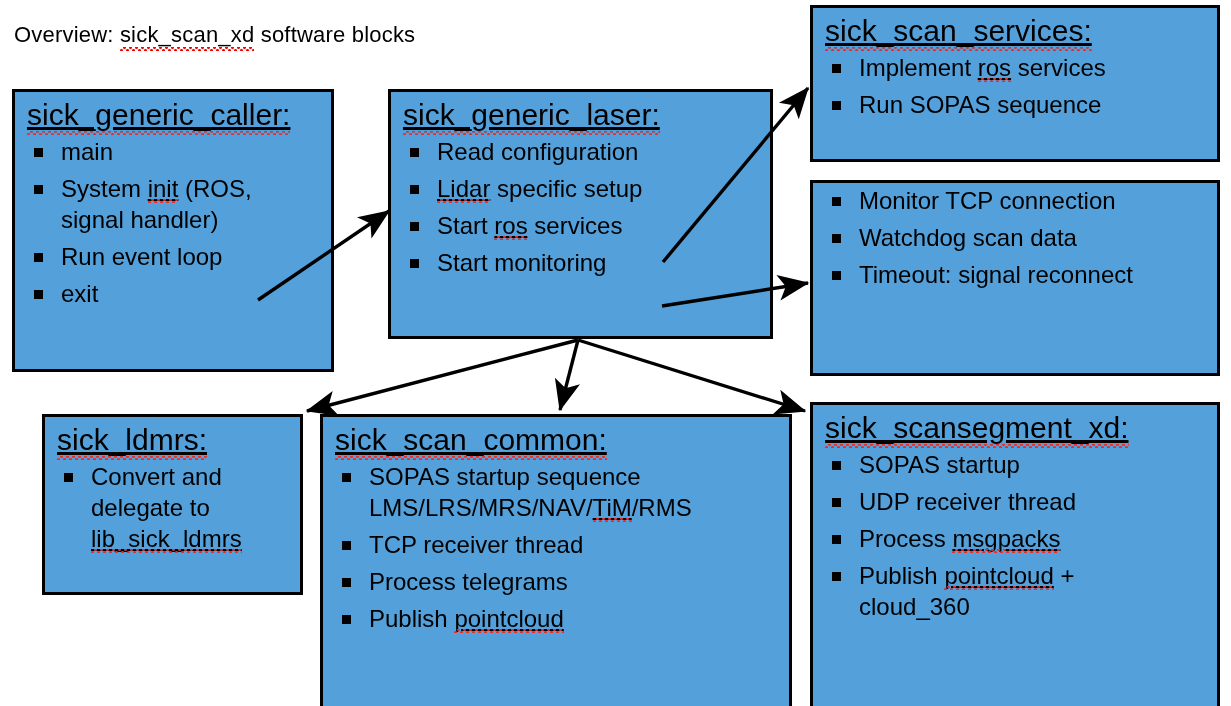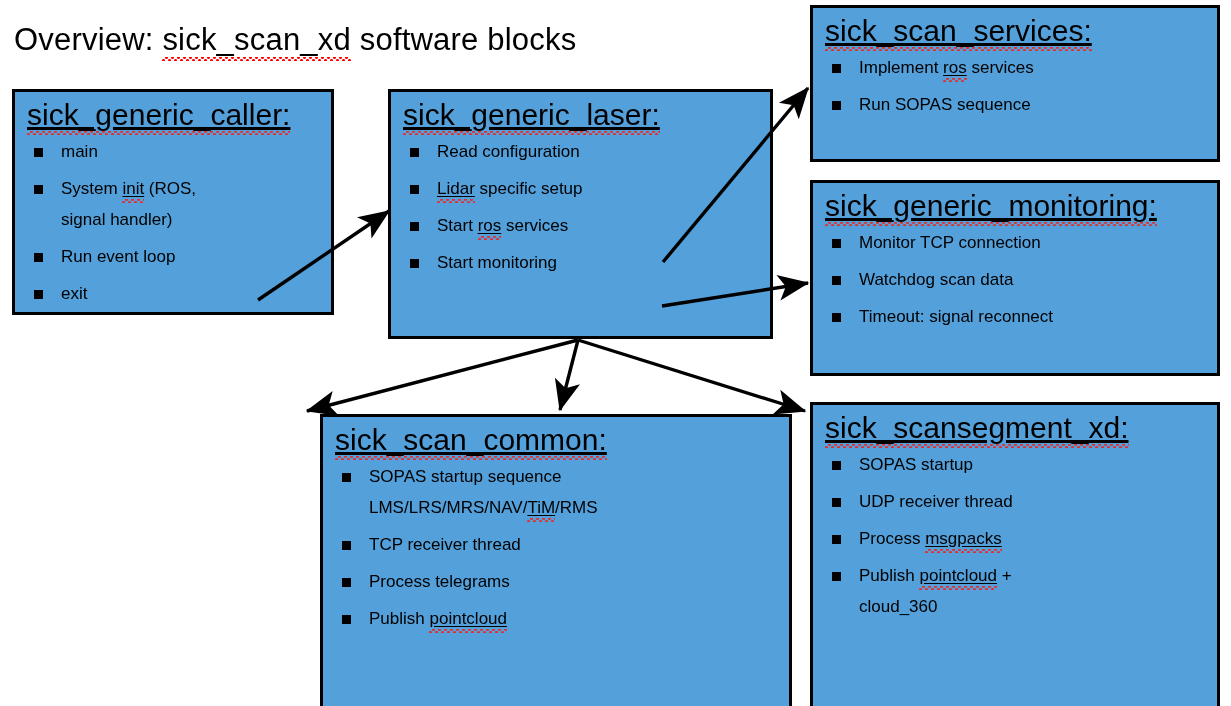--- a/index.html
+++ b/index.html
@@ -21,21 +21,21 @@
     top: 0;
     width: 1231px;
     height: 706px;
     pointer-events: none;
     z-index: 5;
   }
   .diagram-title {
     position: absolute;
     left: 14px;
     top: 22px;
-    font-size: 31px;
+    font-size: 22px;
     color: #000000;
     white-space: nowrap;
     letter-spacing: 0.2px;
   }
   .title-misspelled {
     background-image:
       radial-gradient(circle at 1.5px 3.2px, #ff0000 1.1px, rgba(255,0,0,0) 1.4px),
       radial-gradient(circle at 4.5px 0.8px, #ff0000 1.1px, rgba(255,0,0,0) 1.4px);
     background-size: 6px 4px;
     background-repeat: repeat-x;
@@ -71,21 +71,21 @@
     background-size: 6px 4px;
     background-repeat: repeat-x;
   }
   ul.block-list {
     list-style: none;
     margin: 2px 0 0 0;
     padding: 0 6px 0 16px;
   }
   ul.block-list li {
     position: relative;
-    font-size: 17px;
+    font-size: 24px;
     line-height: 31px;
     color: #000000;
     padding-left: 30px;
     margin-bottom: 6px;
   }
   ul.block-list li::before {
     content: "";
     position: absolute;
     left: 3px;
     top: 12px;
@@ -109,21 +109,21 @@
       radial-gradient(circle at 4.5px 0.8px, #e03030 1.1px, rgba(255,0,0,0) 1.4px);
     background-size: 6px 4px;
     background-repeat: repeat-x;
   }
   .sqline-u {
     text-decoration: underline;
     text-underline-offset: 2px;
   }
 
   
-  #block-caller        { left: 12px;  top: 89px;  width: 322px; height: 226px; }
+  #block-caller        { left: 12px;  top: 89px;  width: 322px; height: 283px; }
   #block-laser         { left: 388px; top: 89px;  width: 385px; height: 250px; }
   #block-services      { left: 810px; top: 5px;   width: 410px; height: 157px; }
   #block-monitoring    { left: 810px; top: 180px; width: 410px; height: 196px; }
   #block-ldmrs         { left: 42px;  top: 414px; width: 261px; height: 181px; }
   #block-common        { left: 320px; top: 414px; width: 472px; height: 356px; }
   #block-scansegment   { left: 810px; top: 402px; width: 410px; height: 311px; }
 </style>
 </head>
 <body>
 
@@ -173,28 +173,33 @@
 
   <div class="block" id="block-services">
     <div class="block-title"><span>sick_scan_services:</span><span class="sq"></span></div>
     <ul class="block-list">
       <li><span>Implement </span><span class="sqline sqline-u">ros</span><span> services</span></li>
       <li><span>Run SOPAS sequence</span></li>
     </ul>
   </div>
 
   <div class="block" id="block-monitoring">
-    <div class="block-title"><span>sick_generic_monitoring:</span><span class="sq"></span></div>
     <ul class="block-list">
       <li><span>Monitor TCP connection</span></li>
       <li><span>Watchdog scan data</span></li>
       <li><span>Timeout: signal reconnect</span></li>
     </ul>
   </div>
 
+  <div class="block" id="block-ldmrs">
+    <div class="block-title"><span>sick_ldmrs:</span><span class="sq"></span></div>
+    <ul class="block-list">
+      <li><span>Convert and</span><br><span>delegate to</span><br><span class="sqline sqline-u">lib_sick_ldmrs</span></li>
+    </ul>
+  </div>
 
   <div class="block" id="block-common">
     <div class="block-title"><span>sick_scan_common:</span><span class="sq"></span></div>
     <ul class="block-list">
       <li><span>SOPAS startup sequence</span><br><span>LMS/LRS/MRS/NAV/</span><span class="sqline sqline-u">TiM</span><span>/RMS</span></li>
       <li><span>TCP receiver thread</span></li>
       <li><span>Process telegrams</span></li>
       <li><span>Publish </span><span class="sqline sqline-u">pointcloud</span></li>
     </ul>
   </div>

